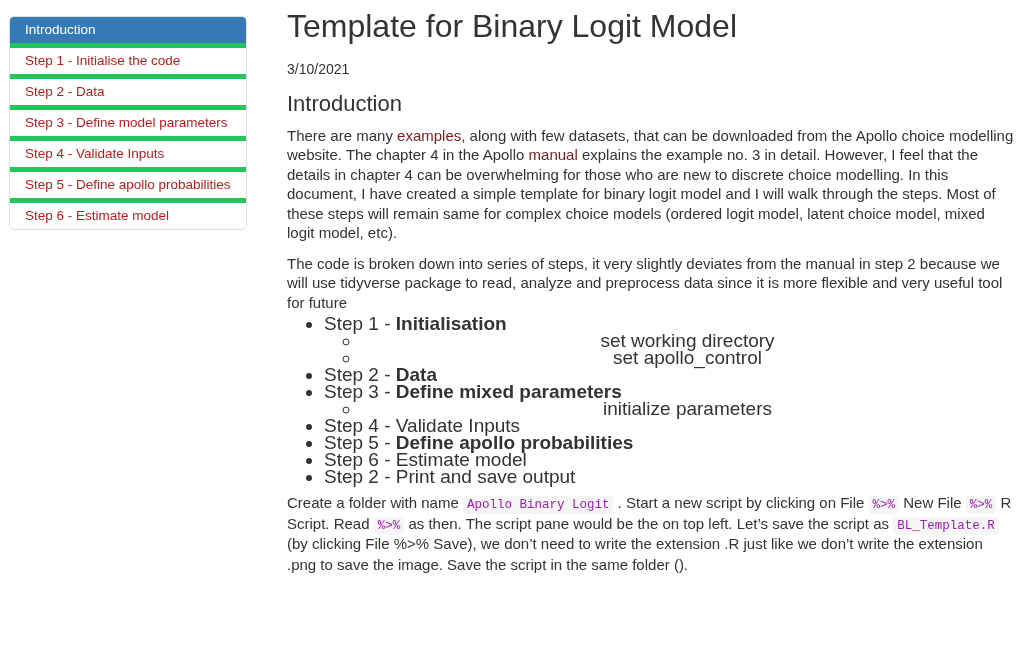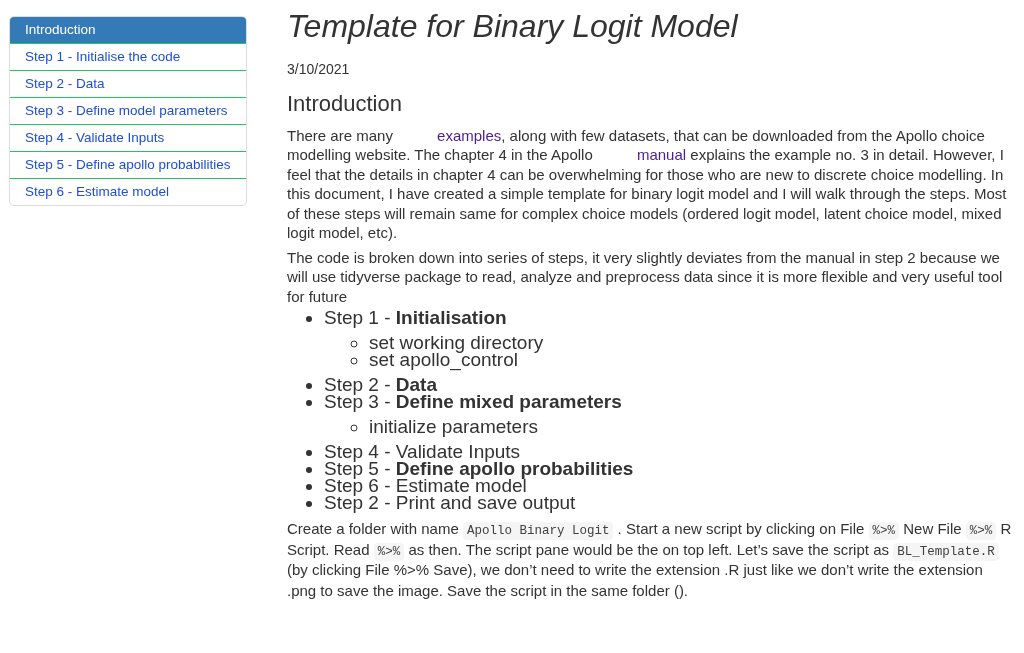--- a/index.html
+++ b/index.html
@@ -24,22 +24,22 @@
     width: 236px;
     border: 1px solid #dddddd;
     border-radius: 5px;
     background: #ffffff;
     overflow: hidden;
   }
   .toc-item {
     padding: 5px 15px;
     font-size: 13.5px;
     line-height: 16px;
-    color: #1d4ed8;
-    border-top: 1px solid #22c55e;
+    color: #b91c1c;
+    border-top: 5px solid #22c55e;
     cursor: pointer;
     white-space: nowrap;
   }
   .toc-item:first-child { border-top: none; }
   .toc-item.active {
     background: #337ab7;
     border-color: #337ab7;
     color: #ffffff;
   }
 
@@ -49,69 +49,68 @@
     left: 287px;
     top: 0;
     width: 727px;
   }
   h1.doc-title {
     font-size: 32px;
     font-weight: 500;
     margin: 8px 0 0 0;
     line-height: 1.15;
     color: #333333;
-    font-style: italic;
   }
   p.doc-date {
     font-size: 14px;
     margin: 14px 0 0 0;
     line-height: 20px;
   }
   h2.section-heading {
     font-size: 22px;
     font-weight: 500;
     margin: 12px 0 0 0;
     line-height: 25px;
     color: #333333;
   }
   p.para {
     margin: 10px 0 0 0;
     line-height: 19.5px;
   }
-  p.para-2 { margin-top: 5px; line-height: 19.5px; }
+  p.para-2 { margin-top: 11px; line-height: 19.5px; }
   a.doc-link {
-    color: #4c1d95;
+    color: #7f1d1d;
     text-decoration: none;
     cursor: pointer;
-    margin-left: 40px;
   }
 
   ul.steps {
     margin: 3px 0 0 0;
     padding-left: 37px;
     line-height: 17px;
     font-size: 19px;
     list-style: disc;
   }
   ul.steps ul {
     list-style: circle;
-    margin: 8px;
+    margin: 0;
     padding-left: 37px;
+    text-align: center;
   }
   ul.steps strong { font-weight: bold; }
 
   p.closing {
     margin: 8px 0 0 0;
     line-height: 20.5px;
   }
   code.inline-code {
     font-family: "Liberation Mono", monospace;
     font-size: 12.5px;
     background: #f5f5f5;
-    color: #404040;
+    color: #a21caf;
     padding: 2px 4px;
     border-radius: 4px;
     line-height: 1;
     white-space: nowrap;
   }
 </style>
 </head>
 <body>
 
 <div class="page">

